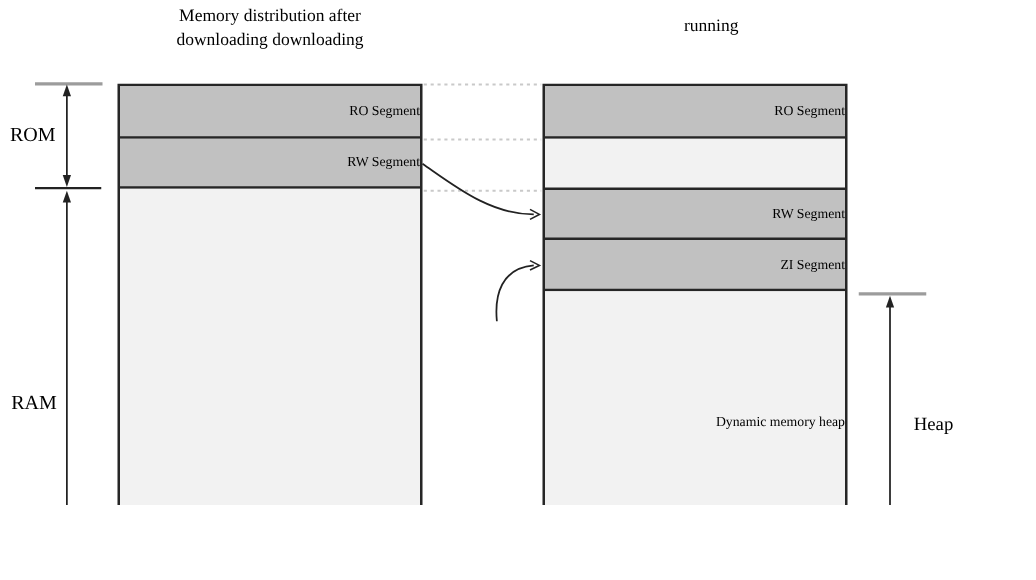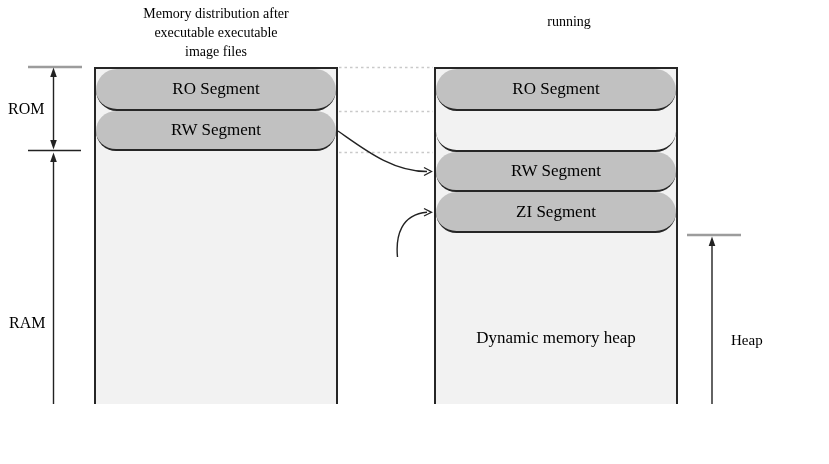--- a/index.html
+++ b/index.html
@@ -35,24 +35,23 @@
     width:244px;height:392px;
     box-sizing:border-box;
     border:2px solid var(--box-border);
     background:var(--segment-light);
     display:flex;flex-direction:column;
   }
   .col-left{left:94px;}
   .col-right{left:434px;}
   .seg{
     box-sizing:border-box;
-    display:flex;align-items:center;justify-content:center;
-    font-size:17px;
+    display:flex;align-items:center;justify-content:flex-end;
+    font-size:11px;
     flex:0 0 auto;
-    border-radius:21px;
   }
   .seg.gray{background:var(--segment-gray);border-bottom:2px solid var(--box-border);}
   .seg.light{background:var(--segment-light);}
   .seg.bordered{border-bottom:2px solid var(--box-border);}
   .h-ro{height:42px;}
   .h-rw-left{height:40px;}
   .h-gap{height:41px;}
   .h-rw-right{height:40px;}
   .h-zi{height:41px;}
   .fill{flex:1 1 auto;}
@@ -70,22 +69,21 @@
   .ahead{fill:var(--line-dark);stroke:none;}
   .chev{stroke:var(--line-dark);stroke-width:1.3;fill:none;}
 </style>
 </head>
 <body>
 
 <div class="stage">
 
   <div class="title title-left">
     <div>Memory distribution after</div>
-    <div>executable executable</div>
-    <div>image files</div>
+    <div>downloading downloading</div>
   </div>
   <div class="title title-right">
     <div>running</div>
   </div>
 
   <div class="column col-left">
     <div class="seg gray h-ro">
       <span>RO Segment</span>
     </div>
     <div class="seg gray h-rw-left">

